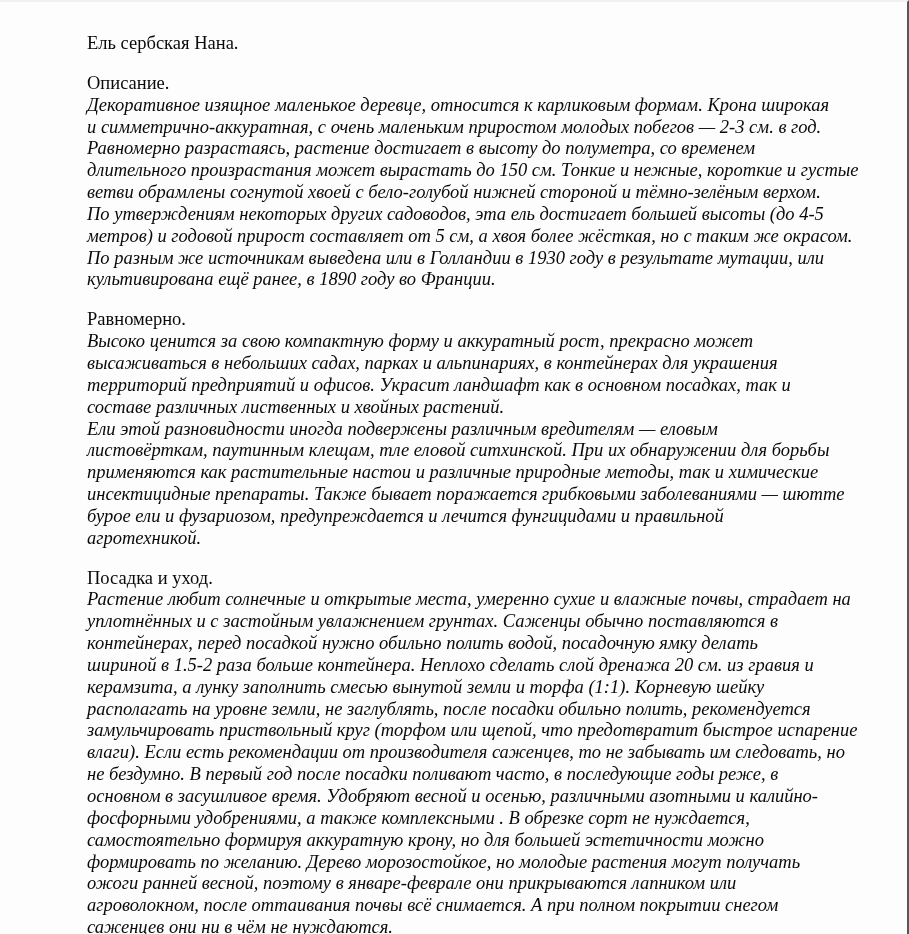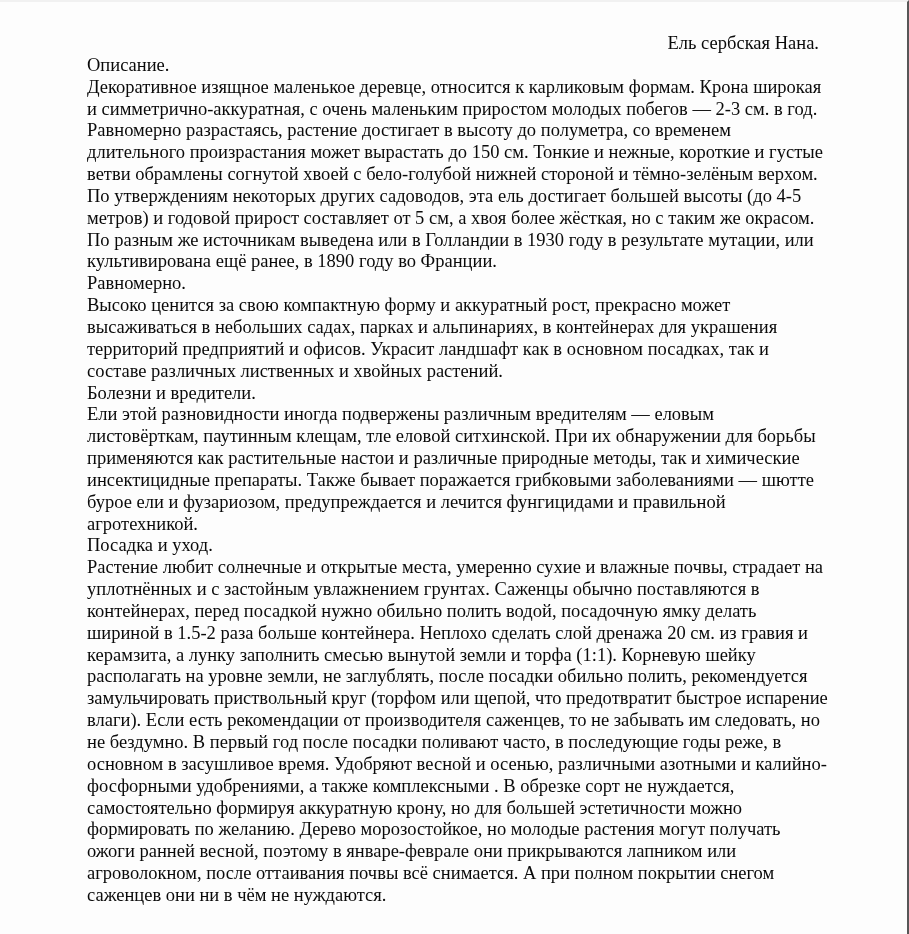--- a/index.html
+++ b/index.html
@@ -21,28 +21,30 @@
     line-height: 21.85px;
     color: #0a0a0a;
   }
   .content {
     position: absolute;
     left: 87px;
     top: 31px;
     width: 732px;
   }
   .doc-title {
-    text-align: right;
+    text-align: left;
     white-space: pre;
   }
   .section-heading {
     white-space: pre;
+    margin-top: 18px;
   }
   .section-body {
     white-space: pre; 
+    font-style: italic;
   }
 </style>
 </head>
 <body>
 
 <div class="page">
   <div class="content">
 
     <div class="doc-title">Ель сербская Нана.</div>
 
@@ -61,21 +63,20 @@
 
     <section>
       <div class="section-heading">Равномерно.</div>
       <div class="section-body">Высоко ценится за свою компактную форму и аккуратный рост, прекрасно может
 высаживаться в небольших садах, парках и альпинариях, в контейнерах для украшения
 территорий предприятий и офисов. Украсит ландшафт как в основном посадках, так и
 составе различных лиственных и хвойных растений.</div>
     </section>
 
     <section>
-      <div class="section-heading">Болезни и вредители.</div>
       <div class="section-body">Ели этой разновидности иногда подвержены различным вредителям — еловым
 листовёрткам, паутинным клещам, тле еловой ситхинской. При их обнаружении для борьбы
 применяются как растительные настои и различные природные методы, так и химические
 инсектицидные препараты. Также бывает поражается грибковыми заболеваниями — шютте
 бурое ели и фузариозом, предупреждается и лечится фунгицидами и правильной
 агротехникой.</div>
     </section>
 
     <section>
       <div class="section-heading">Посадка и уход.</div>

